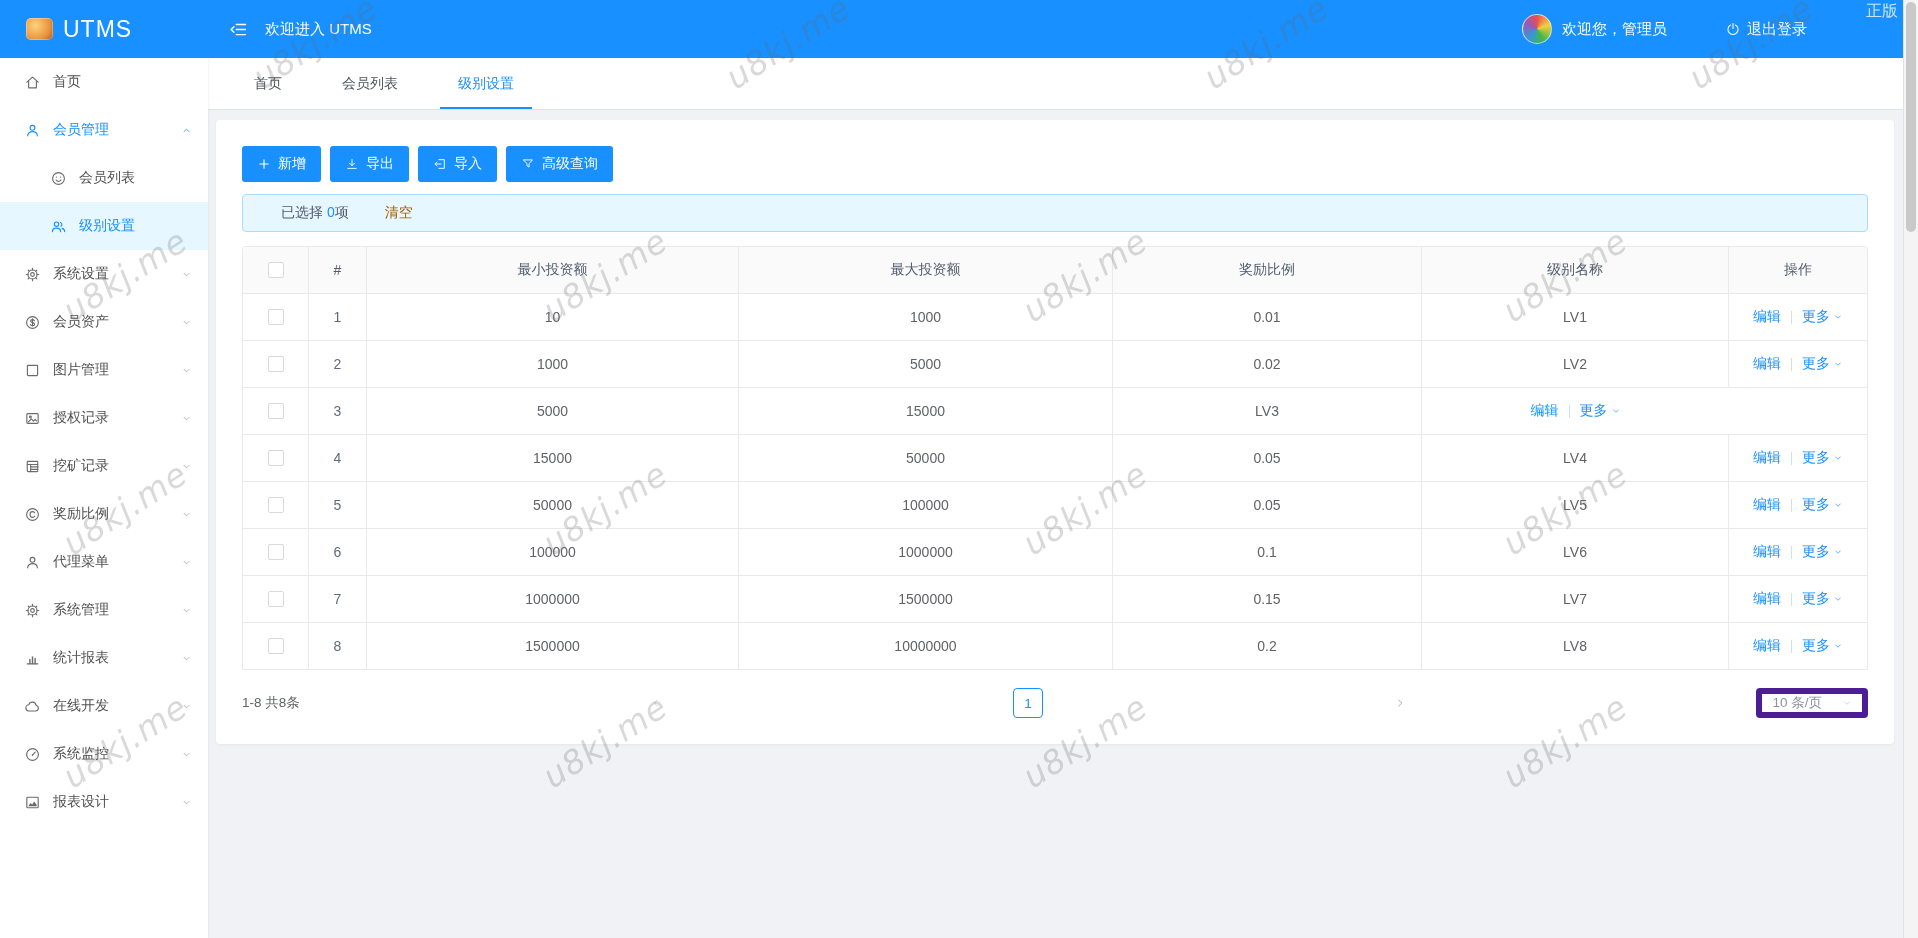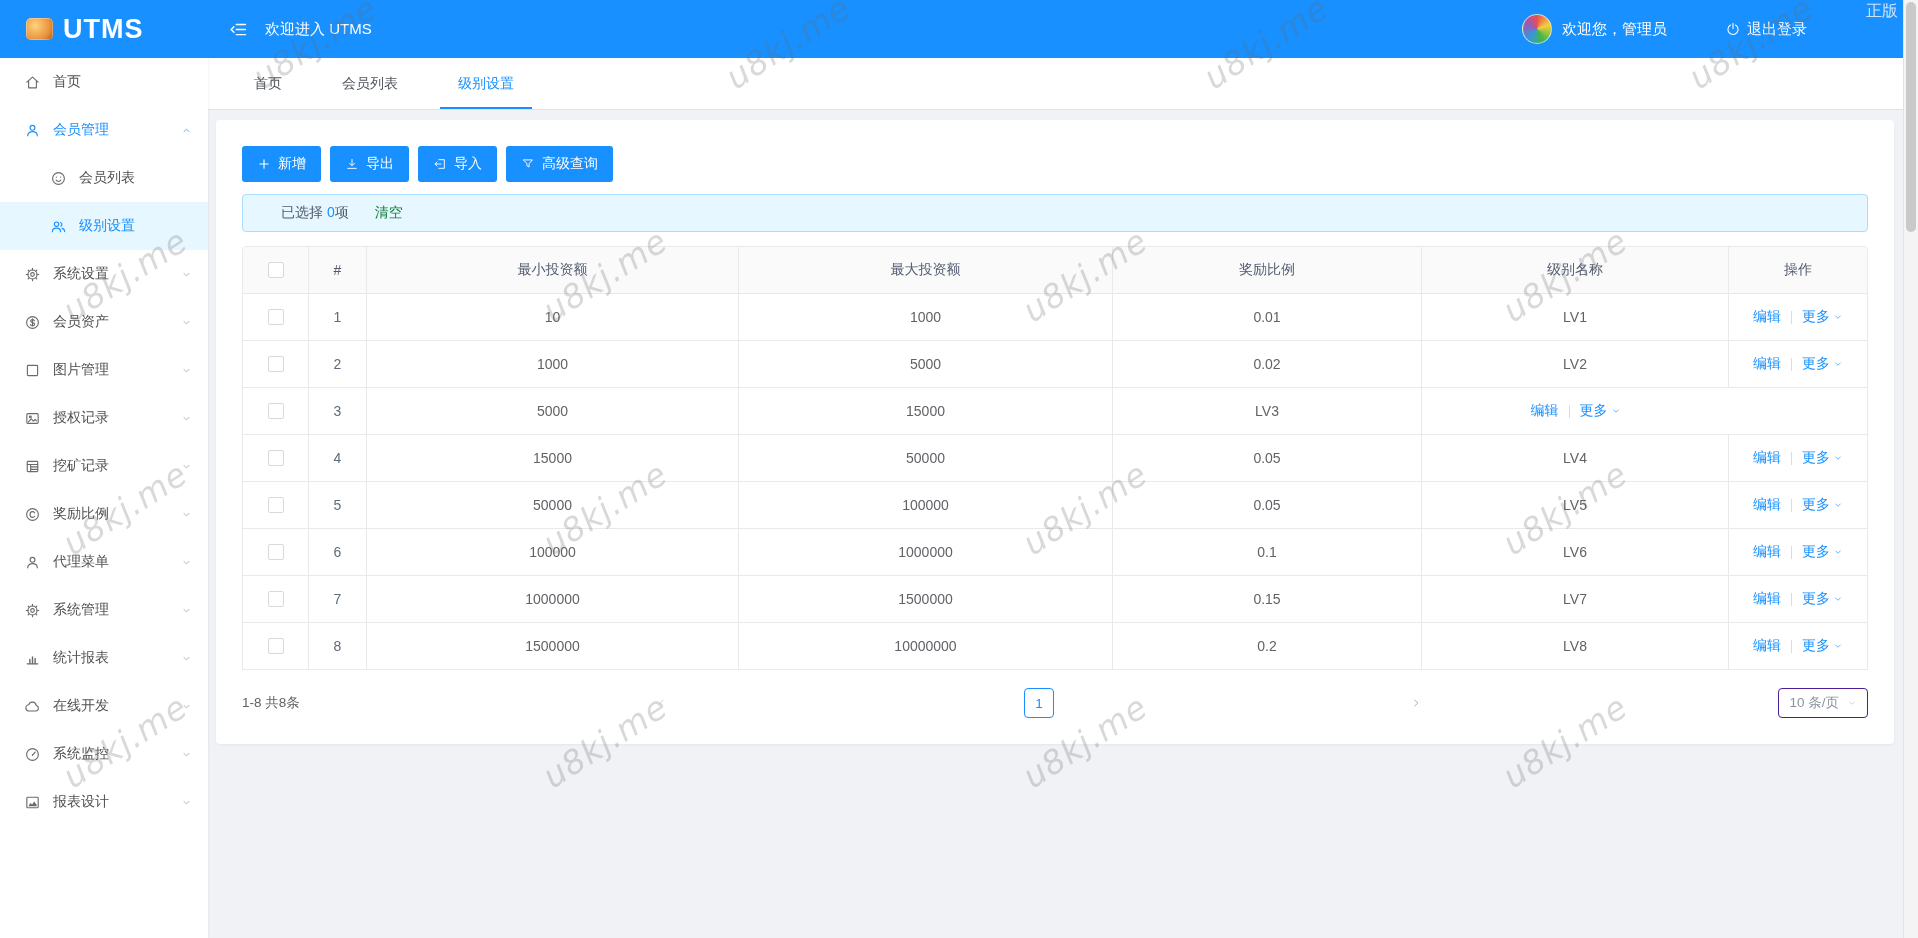--- a/index.html
+++ b/index.html
@@ -4,21 +4,21 @@
 <style>
   * { margin:0; padding:0; box-sizing:border-box; }
   html,body { width:1918px; height:938px; }
   body { font-family:"Liberation Sans","DejaVu Sans",sans-serif; background:#f0f2f5; overflow:hidden; }
   #app { position:relative; width:1918px; height:938px; background:#f0f2f5; overflow:hidden; }
 
   
   .header { position:absolute; left:0; top:0; width:1903px; height:58px; background:#1890ff; display:flex; align-items:center; color:#fff; z-index:5; }
   .logo-zone { width:208px; display:flex; align-items:center; padding-left:26px; gap:10px; cursor:pointer; flex:none; }
   .logo-icon { width:27px; height:22px; border-radius:5px; background:radial-gradient(circle at 35% 35%, #ffd27d, #e8913a 65%, #a85518); box-shadow:inset 0 0 0 1px rgba(255,255,255,.3); }
-  .logo-text { font-size:27px; font-weight:bold; letter-spacing:1px; }
+  .logo-text { font-size:23px; font-weight:normal; letter-spacing:1px; }
   .icon { display:inline-flex; align-items:center; justify-content:center; }
   .collapse-btn { margin-left:20px; cursor:pointer; }
   .welcome { margin-left:16px; font-size:15px; }
   .user-zone { margin-left:auto; display:flex; align-items:center; gap:10px; }
   .avatar { width:30px; height:30px; border-radius:50%; border:1px solid rgba(255,255,255,.65); background:conic-gradient(#e94f4f,#f4d03f 70deg,#45b649 150deg,#3498db 220deg,#9b59b6 300deg,#e94f4f); cursor:pointer; }
   .greeting { font-size:15px; }
   .logout { display:flex; align-items:center; gap:6px; margin-left:58px; margin-right:96px; font-size:15px; cursor:pointer; }
   .corner-mark { position:absolute; top:1px; right:20px; z-index:7; font-size:16px; color:rgba(235,242,250,.85); }
 
   
@@ -38,40 +38,40 @@
   .tab.active { color:#1890ff; border-bottom-color:#1890ff; }
   .collapse-arrow { position:absolute; left:12px; top:90px; color:#8c8c8c; cursor:pointer; }
 
   .card { position:absolute; left:8px; top:62px; width:1678px; background:#fff; border-radius:4px; padding:26px; box-shadow:0 1px 3px rgba(0,0,0,.05); }
 
   .toolbar { display:flex; gap:9px; }
   .btn { height:36px; display:inline-flex; align-items:center; gap:7px; padding:6px 15px; background:#1890ff; color:#fff; font-size:14px; border:none; border-radius:3px; cursor:pointer; font-family:inherit; }
 
   .alert { margin-top:12px; height:38px; background:#e6f7ff; border:1px solid #abdcff; border-radius:4px; display:flex; align-items:center; padding-left:38px; font-size:14px; color:#515a6e; }
   .alert .blue { color:#1890ff; }
-  .alert .clear { color:#15803d; margin-left:26px; cursor:pointer; text-decoration:none; }
+  .alert .clear { color:#a16207; margin-left:36px; cursor:pointer; text-decoration:none; }
 
   .table { margin-top:14px; border:1px solid #e9e9e9; border-radius:4px 4px 0 0; overflow:hidden; }
   .t-row { display:grid; grid-template-columns:66px 58px 372px 374px 309px 307px 1fr; }
   .t-head { background:#fafafa; }
   .t-cell { height:46px; display:flex; align-items:center; justify-content:center; font-size:14px; color:#606266; border-right:1px solid #e9e9e9; }
   .t-cell:last-child { border-right:none; }
   .t-head .t-cell { color:#515a6e; }
   .t-body .t-row { border-top:1px solid #e9e9e9; background:#fff; }
   .idx { color:#5f6b7a; }
   .checkbox { width:16px; height:16px; border:1px solid #d9d9d9; border-radius:2px; background:#fff; cursor:pointer; }
   .ops { gap:10px; }
   .op-link { color:#1890ff; cursor:pointer; display:inline-flex; align-items:center; gap:3px; font-size:14px; }
   .op-sep { width:1px; height:13px; background:#dcdcdc; }
 
   .pagination { margin-top:18px; display:flex; justify-content:space-between; align-items:center; gap:10px; font-size:13.5px; color:#606266; }
   .pg-btn { color:#c8ccd4; display:flex; cursor:pointer; }
   .pg-btn.next { color:#8f949c; }
   .pg-page { width:30px; height:30px; border:1px solid #1890ff; color:#1890ff; border-radius:4px; display:flex; align-items:center; justify-content:center; cursor:pointer; background:#fff; }
-  .pg-size { height:30px; border:1px solid #4c1d95; border-radius:4px; display:flex; align-items:center; gap:8px; padding:0 10px; color:#8c92a0; cursor:pointer; background:#fff; }
+  .pg-size { height:30px; border:6px solid #4c1d95; border-radius:4px; display:flex; align-items:center; gap:20px; padding:0 10px; color:#8c92a0; cursor:pointer; background:#fff; }
   .pg-size .icon { color:#bfbfbf; }
 
   
   .scrollbar { position:absolute; right:0; top:0; width:15px; height:938px; background:#f4f4f4; border-left:1px solid #e2e2e2; z-index:6; }
   .scroll-thumb { position:absolute; left:2px; right:2px; top:2px; height:230px; background:#c9c9c9; border-radius:6px; }
 
   
   .watermark { position:absolute; z-index:40; pointer-events:none; font-size:33px; font-style:italic; color:rgba(105,105,105,.25); transform:rotate(-33deg); white-space:nowrap; letter-spacing:1px; font-family:"DejaVu Sans",sans-serif; }
 </style>
 </head>

